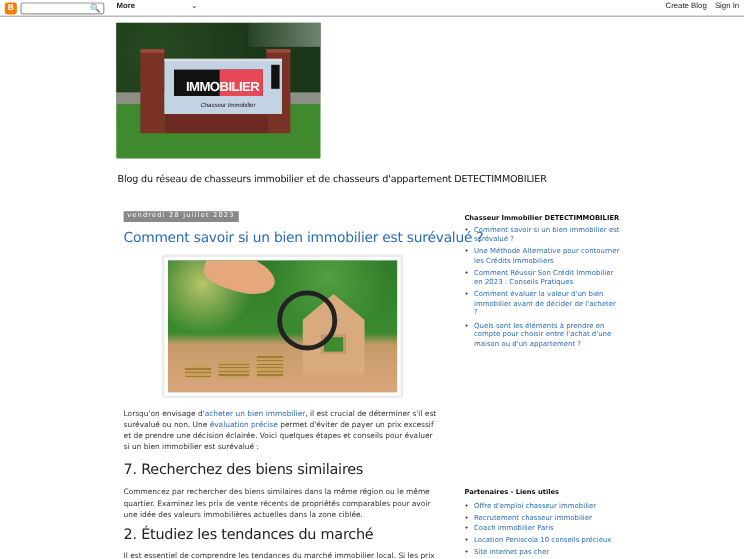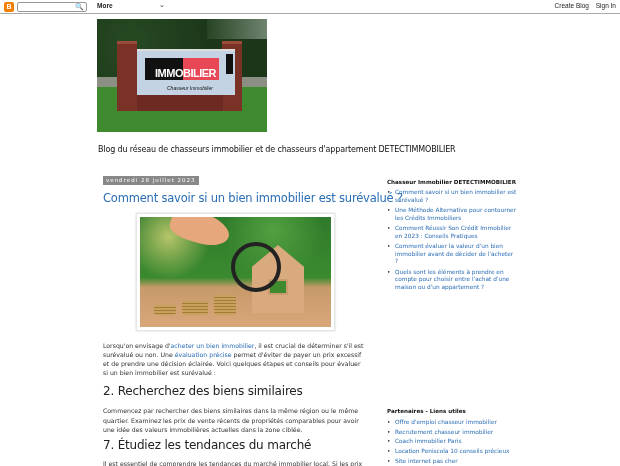--- a/index.html
+++ b/index.html
@@ -114,23 +114,23 @@
     <div class="pi-coin c1"></div>
     <div class="pi-coin c2"></div>
     <div class="pi-coin c3"></div>
   </div>
 </div>
 
 <div class="post-body">
   <span>Lorsqu'on envisage d'</span><a>acheter un bien immobilier</a><span>, il est crucial de déterminer s'il est surévalué ou non. Une </span><a>évaluation précise</a><span> permet d'éviter de payer un prix excessif et de prendre une décision éclairée. Voici quelques étapes et conseils pour évaluer si un bien immobilier est surévalué :</span>
 </div>
 
-<div class="h2 one">2. Recherchez des biens similaires</div>
+<div class="h2 one">7. Recherchez des biens similaires</div>
 <div class="para one">Commencez par rechercher des biens similaires dans la même région ou le même quartier. Examinez les prix de vente récents de propriétés comparables pour avoir une idée des valeurs immobilières actuelles dans la zone ciblée.</div>
-<div class="h2 two">7. Étudiez les tendances du marché</div>
+<div class="h2 two">2. Étudiez les tendances du marché</div>
 <div class="para two">Il est essentiel de comprendre les tendances du marché immobilier local. Si les prix</div>
 
 <div class="widget-title" style="top:179px;">Chasseur Immobilier DETECTIMMOBILIER</div>
 <ul class="widget-list" style="top:189px;">
   <li><a>Comment savoir si un bien immobilier est surévalué ?</a></li>
   <li><a>Une Méthode Alternative pour contourner les Crédits Immobiliers</a></li>
   <li><a>Comment Réussir Son Crédit Immobilier en 2023 : Conseils Pratiques</a></li>
   <li><a>Comment évaluer la valeur d'un bien immobilier avant de décider de l'acheter ?</a></li>
   <li><a>Quels sont les éléments à prendre en compte pour choisir entre l'achat d'une maison ou d'un appartement ?</a></li>
 </ul>

